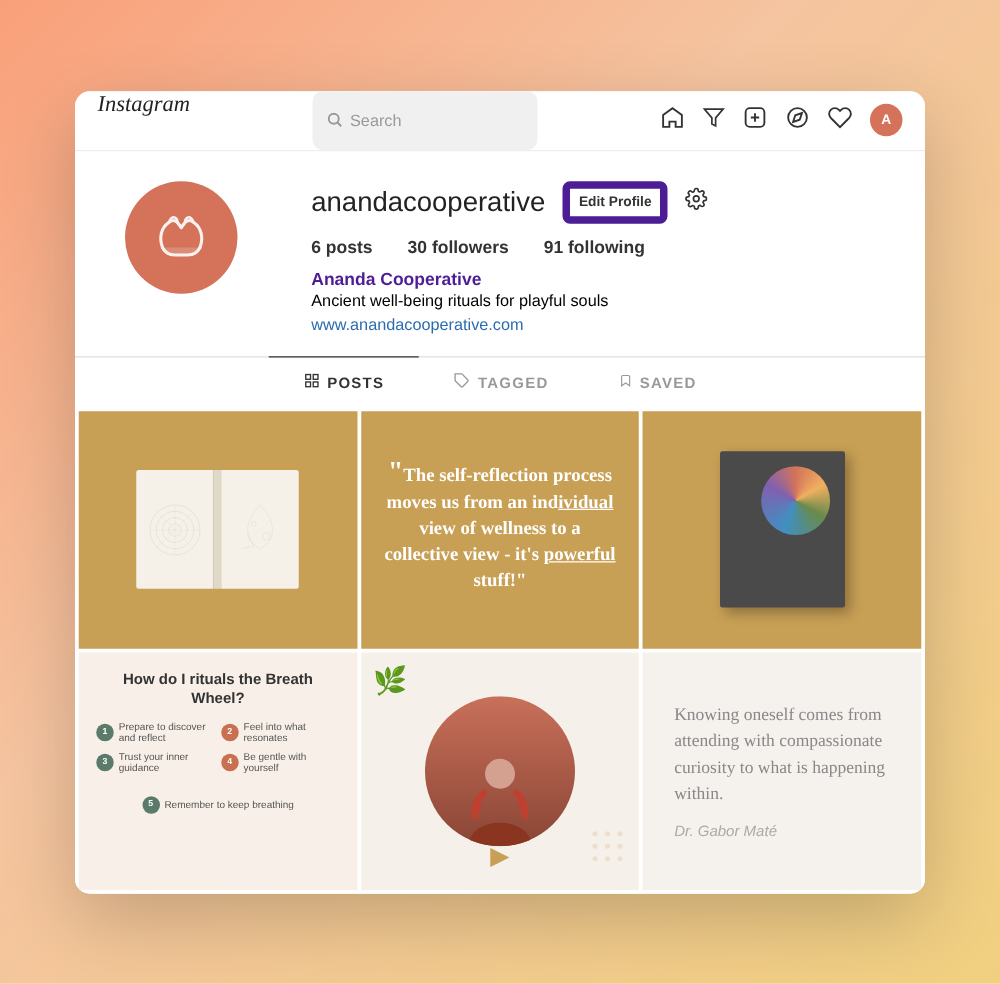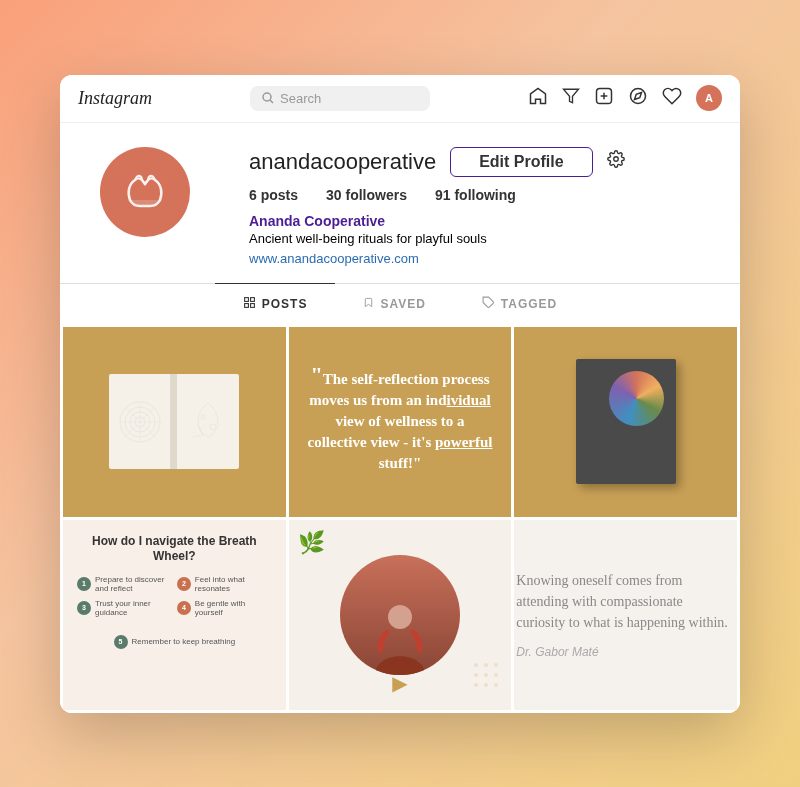--- a/index.html
+++ b/index.html
@@ -18,21 +18,20 @@
       width: 680px;
       background: #fff;
       border-radius: 12px;
       box-shadow: 0 20px 60px rgba(0,0,0,0.2);
       overflow: hidden;
     }
 
     
     .topbar {
       display: flex;
-      align-items: center;
       justify-content: space-between;
       padding: 0 18px;
       height: 48px;
       border-bottom: 1px solid #eee;
       background: #fff;
     }
 
     .topbar-logo {
       font-family: Georgia, serif;
       font-size: 18px;
@@ -121,24 +120,24 @@
       margin-bottom: 10px;
     }
 
     .username {
       font-size: 22px;
       font-weight: 300;
       color: #222;
     }
 
     .edit-profile-btn {
-      border: 1px solid #4c1d95;
+      border: 6px solid #4c1d95;
       border-radius: 6px;
-      padding: 5px 28px;
-      font-size: 16px;
+      padding: 5px 7px;
+      font-size: 11px;
       font-weight: 600;
       color: #333;
       background: #fff;
       cursor: pointer;
     }
 
     .settings-icon {
       font-size: 18px;
       color: #333;
     }
@@ -454,21 +453,21 @@
       font-size: 20px;
     }
 
     
     .post-6 {
       background: #f5f2ee;
       display: flex;
       flex-direction: column;
       align-items: flex-start;
       justify-content: center;
-      padding: 2px;
+      padding: 25px;
     }
 
     .quote2-text {
       font-family: Georgia, serif;
       font-size: 14px;
       color: #888;
       line-height: 1.5;
       margin-bottom: 12px;
     }
 
@@ -582,34 +581,34 @@
           <rect x="3" y="3" width="7" height="7"></rect>
             <rect x="14" y="3" width="7" height="7"></rect>
           <rect x="3" y="14" width="7" height="7"></rect>
             <rect x="14" y="14" width="7" height="7"></rect>
         </svg>
       </span>
       <span>POSTS</span>
     </div>
     <div class="tab">
       <span class="tab-icon">
-        <svg width="11" height="13" viewBox="0 0 24 24" fill="none" stroke="#999" stroke-width="2">
-          <path d="M19 21l-7-5-7 5V5a2 2 0 0 1 2-2h10a2 2 0 0 1 2 2z"></path>
-        </svg>
-      </span>
-      <span>SAVED</span>
-    </div>
-    <div class="tab">
-      <span class="tab-icon">
         <svg width="13" height="13" viewBox="0 0 24 24" fill="none" stroke="#999" stroke-width="2">
           <path d="M20.59 13.41l-7.17 7.17a2 2 0 0 1-2.83 0L2 12V2h10l8.59 8.59a2 2 0 0 1 0 2.82z"></path>
           <line x1="7" y1="7" x2="7.01" y2="7"></line>
         </svg>
       </span>
       <span>TAGGED</span>
+    </div>
+    <div class="tab">
+      <span class="tab-icon">
+        <svg width="11" height="13" viewBox="0 0 24 24" fill="none" stroke="#999" stroke-width="2">
+          <path d="M19 21l-7-5-7 5V5a2 2 0 0 1 2-2h10a2 2 0 0 1 2 2z"></path>
+        </svg>
+      </span>
+      <span>SAVED</span>
     </div>
   </div>
 
   <div class="grid">
 
     <div class="grid-item post-1">
       <div class="book-open">
         <div class="book-page-left">
           <svg class="spiral-art" viewBox="0 0 50 50" fill="none">
             <circle cx="25" cy="25" r="20" stroke="#888" stroke-width="0.5" opacity="0.5"></circle>
@@ -642,21 +641,21 @@
     </div>
 
     <div class="grid-item post-3">
       <div class="book-cover">
         <div class="book-cover-circle"></div>
       </div>
     </div>
 
     <div class="grid-item post-4">
       <div class="breath-wheel-content">
-        <div class="breath-title">How do I navigate the Breath Wheel?</div>
+        <div class="breath-title">How do I rituals the Breath Wheel?</div>
         <div class="breath-grid">
           <div class="breath-step">
             <div class="step-circle step-1">1</div>
             <span>Prepare to discover and reflect</span>
           </div>
           <div class="breath-step">
             <div class="step-circle step-2">2</div>
             <span>Feel into what resonates</span>
           </div>
           <div class="breath-step">

